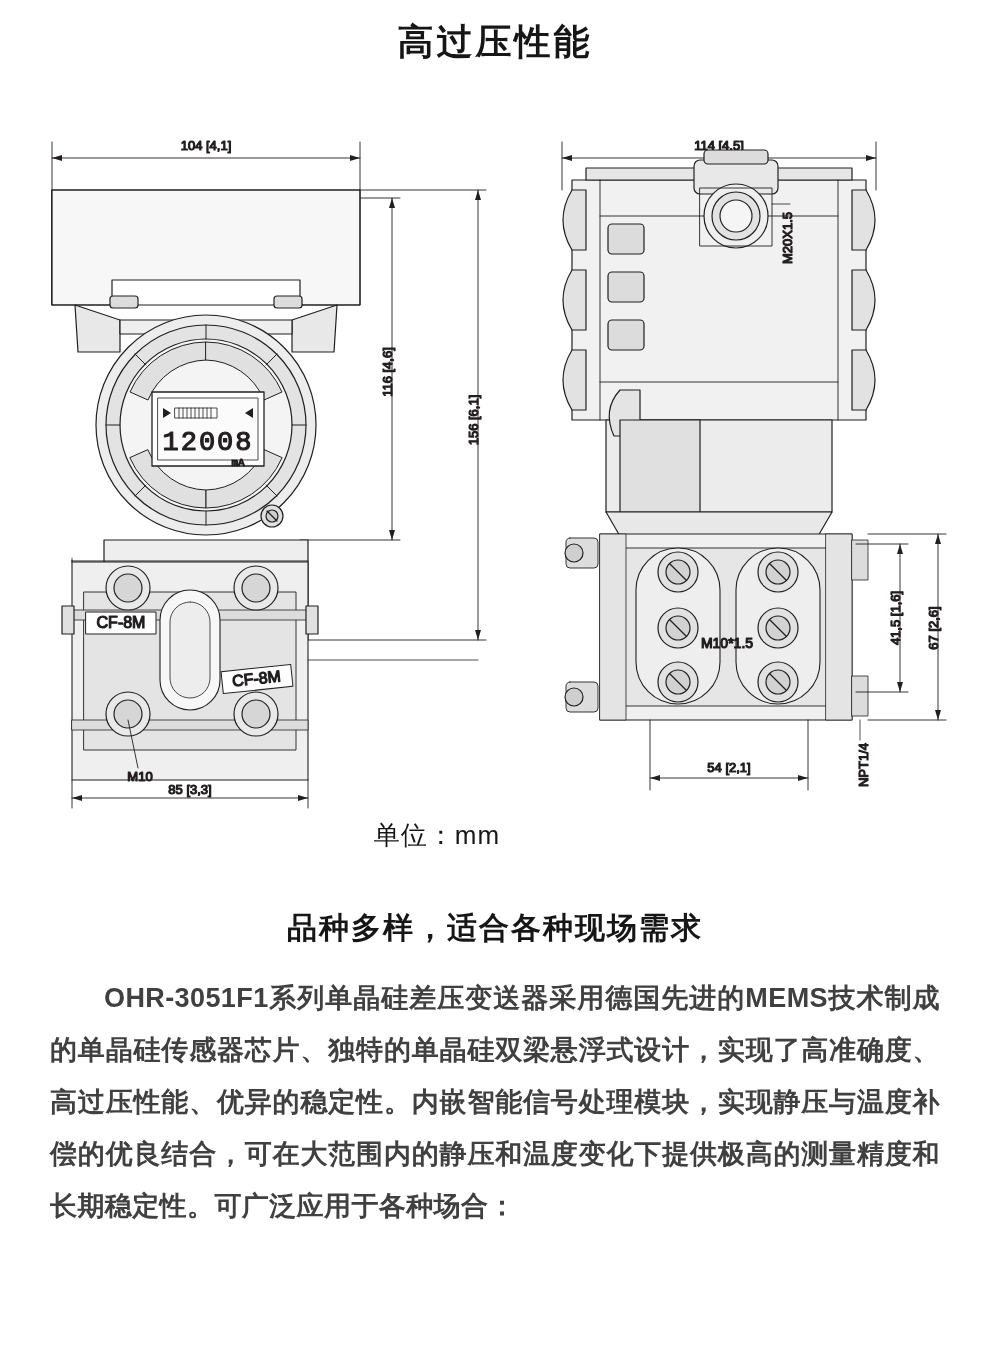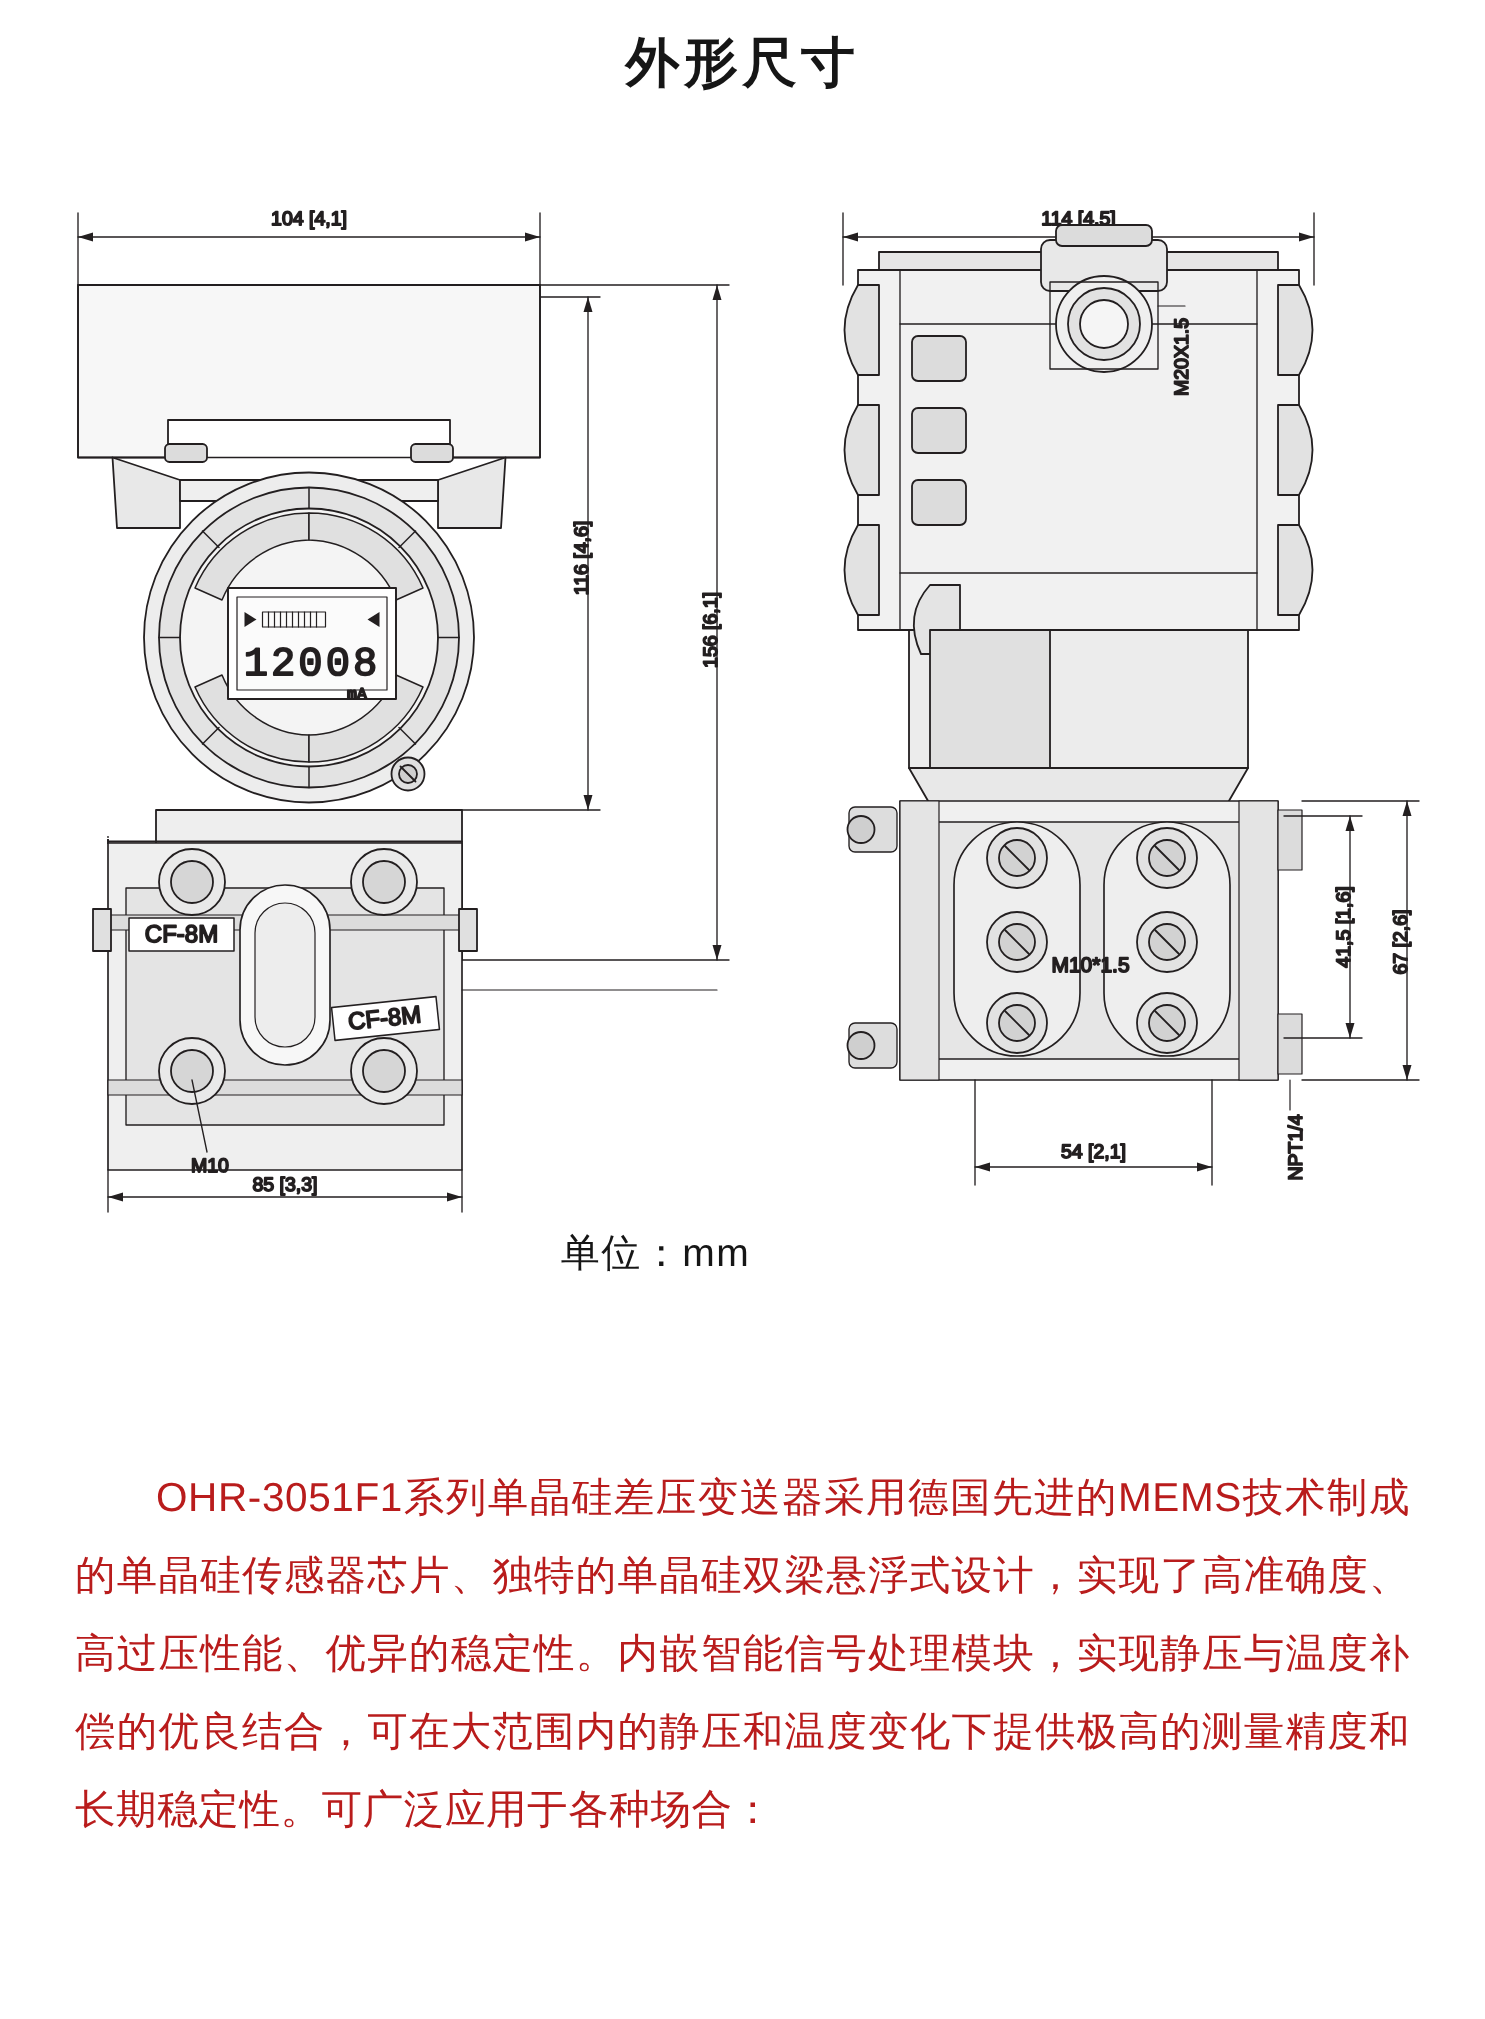--- a/index.html
+++ b/index.html
@@ -70,30 +70,31 @@
   
   .body-copy {
     position: absolute;
     top: 972px;
     left: 50px;
     width: 890px;
     font-size: 27px;
     line-height: 52px;
     text-align: justify;
     text-indent: 54px;
-    color: #b91c1c;
+    color: #404040;
     letter-spacing: 0.4px;
+    font-weight: bold;
   }
 </style>
 </head>
 <body>
 
 <div class="page">
 
-  <div class="main-title">外形尺寸</div>
+  <div class="main-title">高过压性能</div>
 
   <div class="drawing">
     <svg width="990" height="700" viewBox="0 0 990 700" xmlns="http://www.w3.org/2000/svg">
       <g fill="none" stroke="#231f20" stroke-width="1.2" stroke-linejoin="round" stroke-linecap="round">
 
         <g stroke-width="0.9">
           <line x1="52" y1="22" x2="52" y2="70"></line>
           <line x1="360" y1="22" x2="360" y2="70"></line>
           <line x1="52" y1="38" x2="360" y2="38"></line>
           <path d="M52 38 l10 -3 l0 6 z" fill="#231f20" stroke="none"></path>
@@ -428,16 +429,17 @@
           <line x1="860" y1="600" x2="860" y2="620"></line>
         </g>
         <text x="868" y="645" font-family="Liberation Sans, sans-serif" font-size="13" fill="#161616" text-anchor="middle" transform="rotate(-90 868 645)">NPT1/4</text>
 
       </g>
     </svg>
   </div>
 
   <div class="unit-caption">单位：mm</div>
 
+  <div class="section-heading">品种多样，适合各种现场需求</div>
 
   <div class="body-copy">OHR-3051F1系列单晶硅差压变送器采用德国先进的MEMS技术制成的单晶硅传感器芯片、独特的单晶硅双梁悬浮式设计，实现了高准确度、高过压性能、优异的稳定性。内嵌智能信号处理模块，实现静压与温度补偿的优良结合，可在大范围内的静压和温度变化下提供极高的测量精度和长期稳定性。可广泛应用于各种场合：</div>
 
 </div>
 
 </body></html>

